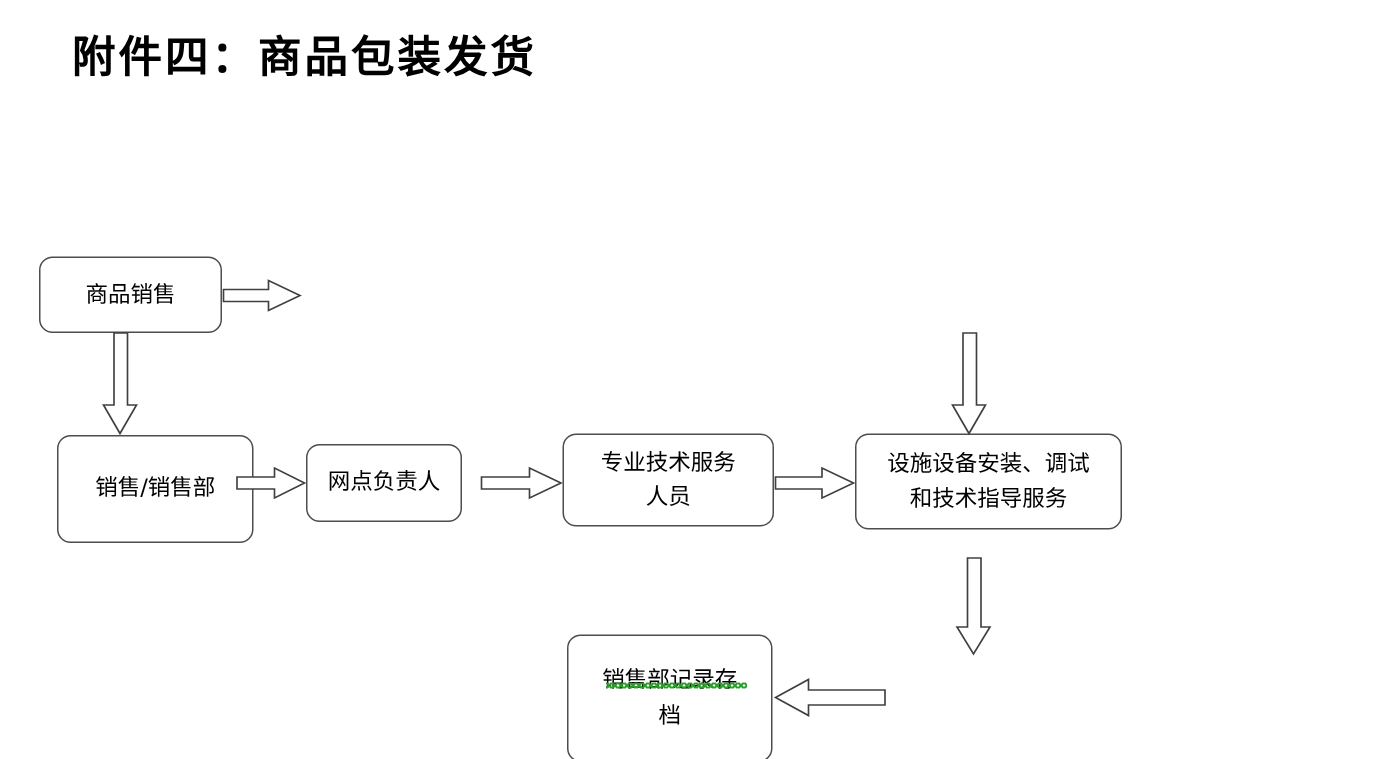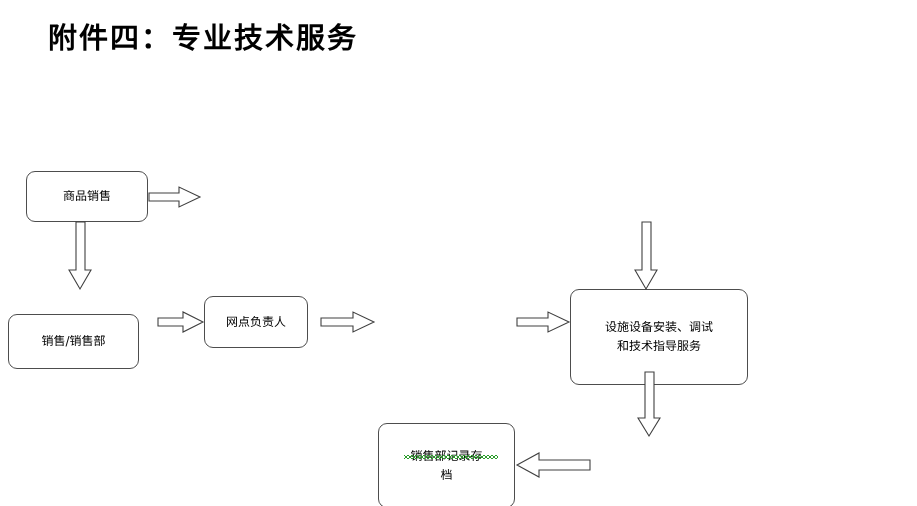--- a/index.html
+++ b/index.html
@@ -35,21 +35,21 @@
     position: absolute;
     box-sizing: border-box;
     border: 1px solid #4d4d4d;
     border-radius: 9px;
     background: #ffffff;
     display: flex;
     align-items: center;
     justify-content: center;
     text-align: center;
     color: #000000;
-    font-size: 12px;
+    font-size: 15px;
     line-height: 1.55;
     font-family: "DejaVu Sans", "Liberation Sans", sans-serif;
     white-space: pre-line;
     padding: 2px 6px;
   }
   .node.wide-label {
     letter-spacing: 0px;
   }
   
   .squiggle {
@@ -75,31 +75,33 @@
     stroke: #404040;
     stroke-width: 1.1;
     stroke-linejoin: miter;
   }
 </style>
 </head>
 <body>
 
 <div id="page">
 
-  <div class="doc-title">附件四：专业技术服务</div>
+  <div class="doc-title">附件四：商品包装发货</div>
 
   <div class="node" style="left:26px; top:171px; width:122px; height:51px;">商品销售</div>
 
 
-  <div class="node" style="left:8px; top:290px; width:131px; height:55px;margin-top:24px;">销售/销售部</div>
+  <div class="node" style="left:38px; top:290px; width:131px; height:72px;">销售/销售部</div>
 
   <div class="node" style="left:204px; top:296px; width:104px; height:52px;">网点负责人</div>
 
+  <div class="node" style="left:375px; top:289px; width:141px; height:62px;">专业技术服务
+人员</div>
 
-  <div class="node" style="left:570px; top:289px; width:178px; height:96px;">设施设备安装、调试
+  <div class="node" style="left:570px; top:289px; width:178px; height:64px;">设施设备安装、调试
 和技术指导服务</div>
 
   <div class="node" style="left:378px; top:423px; width:137px; height:85px;">销售部记录存
 档</div>
   <div class="squiggle" style="left:404px; top:455px; width:94px;"></div>
 
 
   <div class="arrow" style="left:149px; top:185px;">
     <svg width="52" height="24" viewBox="0 0 52 24">
       <polygon points="0,8 30,8 30,2 51,12 30,22 30,16 0,16"></polygon>

